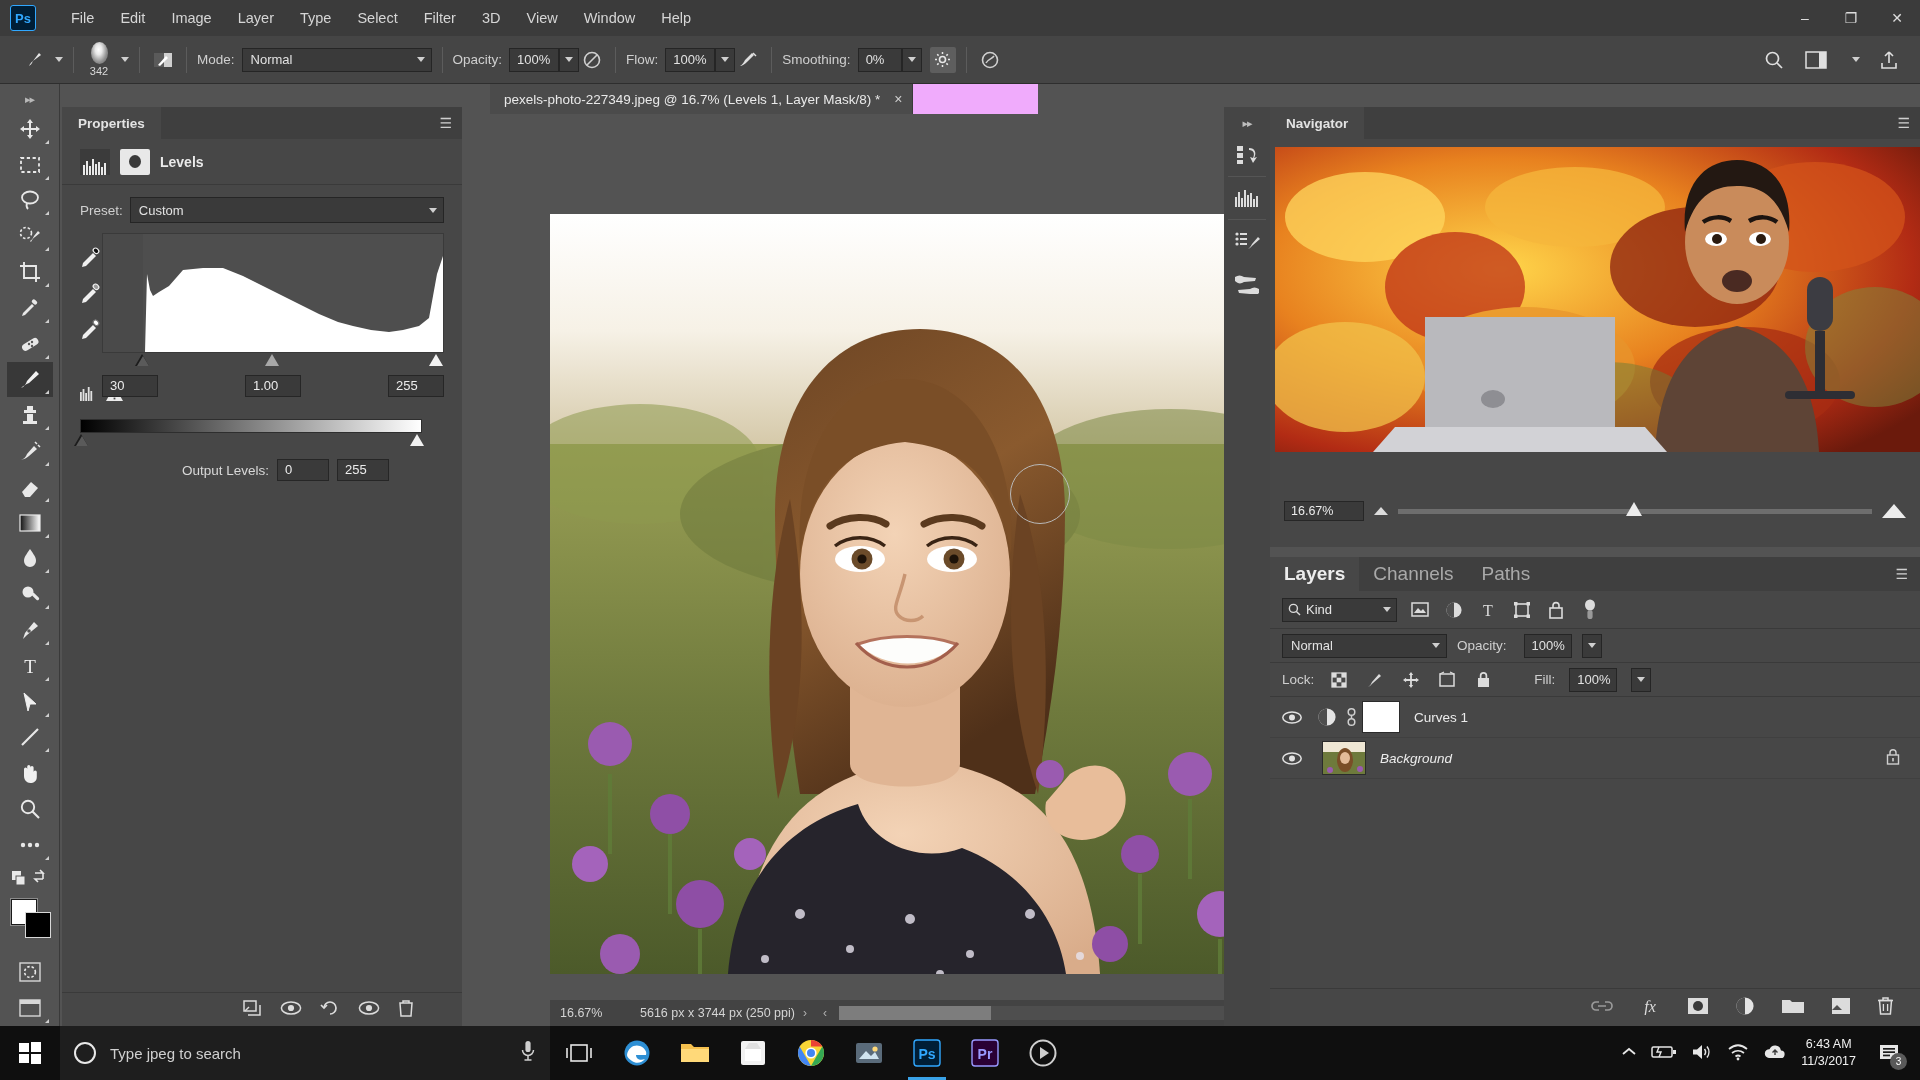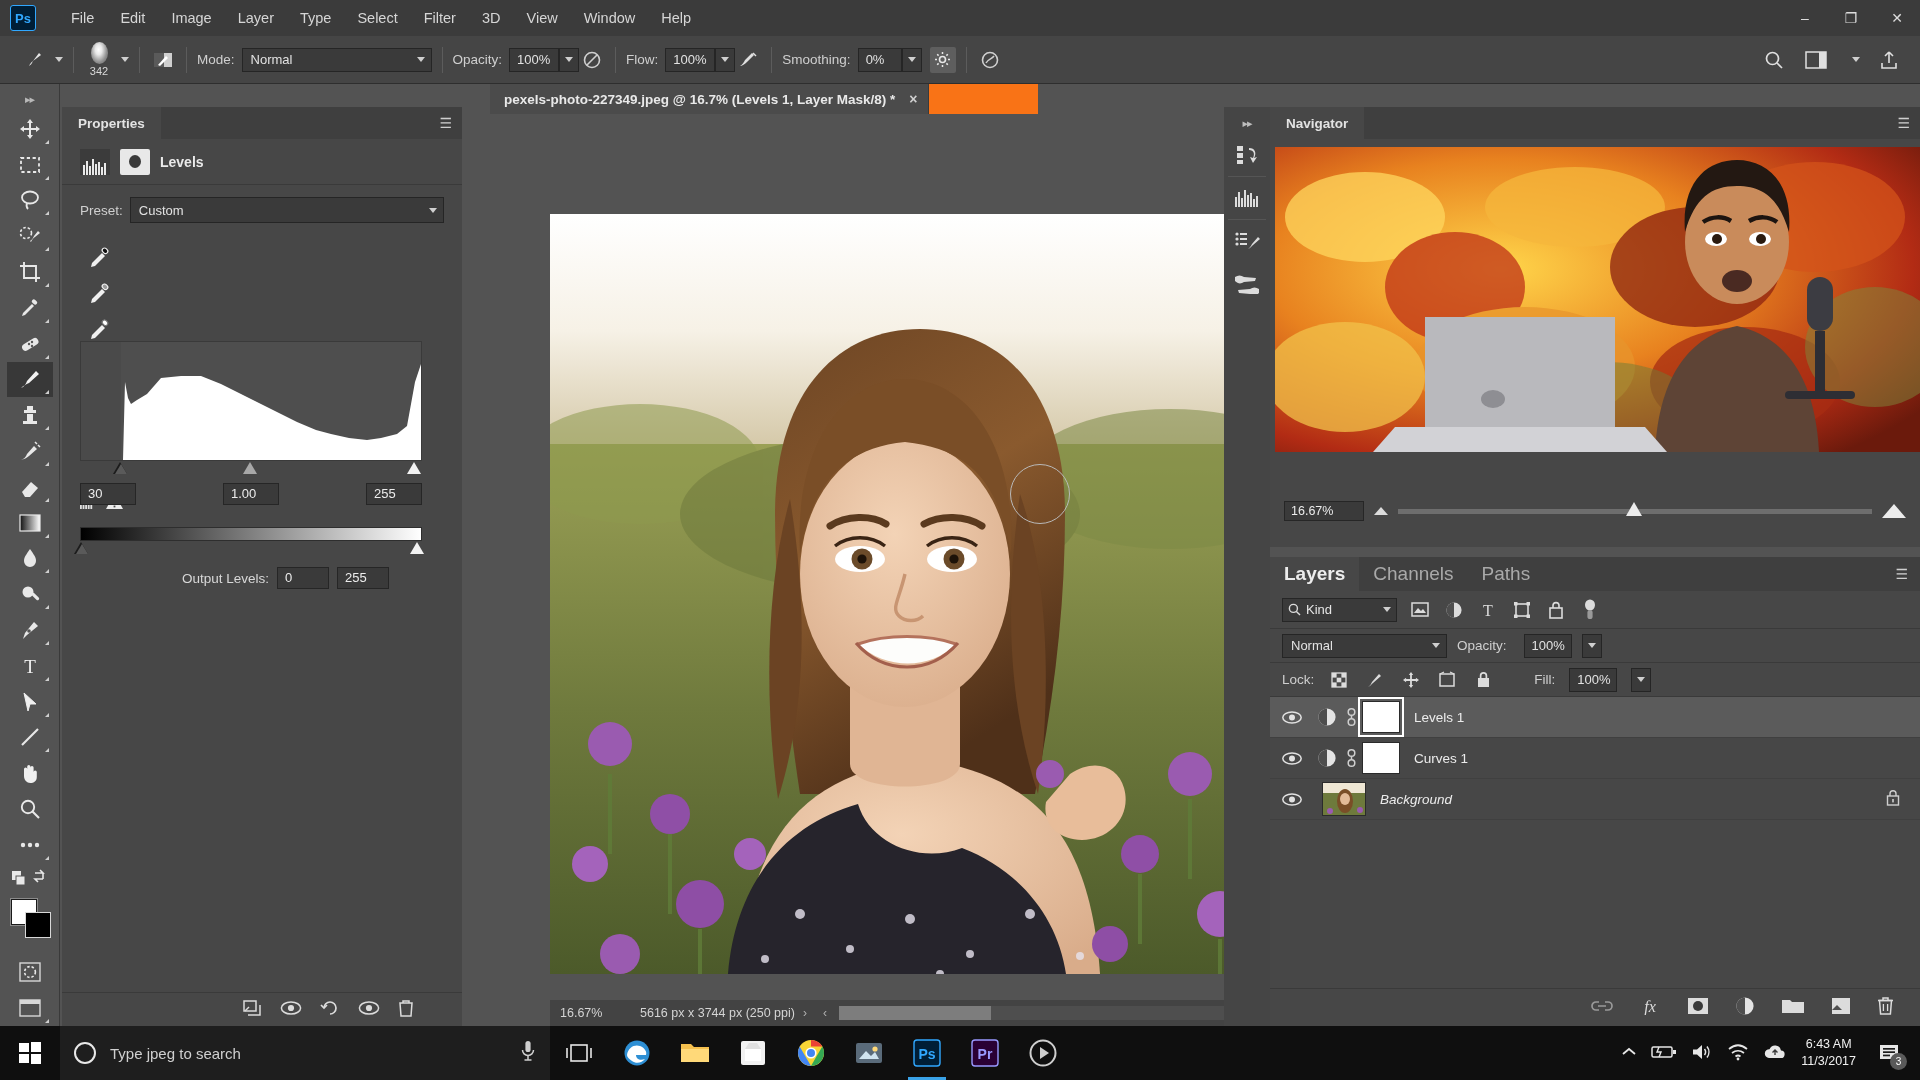--- a/index.html
+++ b/index.html
@@ -53,21 +53,21 @@
   .sw-fg { position:absolute; left:4px; top:2px; width:26px; height:26px;
     background:#fff; border:1px solid #1a1a1a; box-shadow:0 0 0 1px #8a8a8a; }
   .sw-bg { position:absolute; left:18px; top:15px; width:26px; height:26px;
     background:#000; border:1px solid #d8d8d8; }
   .collapse-arrows { font-size:11px; color:#b9b9b9; padding:3px 0 5px 0; letter-spacing:-1px;}
 
   
   .docarea { position:absolute; left:60px; top:84px; right:0; bottom:54px;
     background:#535353; }
   .doctab-bar { position:absolute; left:430px; top:0; width:548px; height:30px;
-    background:#f97316; display:flex; align-items:center;font-weight:bold; }
+    background:#f0abfc; display:flex; align-items:center; }
   .doctab { height:30px; background:#4b4b4b; display:flex; align-items:center;
     padding:0 10px 0 14px; font-size:13.5px; color:#e9e9e9; gap:14px;
     border-right:1px solid #3a3a3a; }
   .tab-close { font-size:14px; color:#cfcfcf; }
 
   .canvas-wrap { position:absolute; left:490px; top:30px; width:700px; height:878px;
     background:#535353; }
   .canvas { position:absolute; left:0; top:100px; width:700px; height:760px;
     overflow:hidden; background:#fff; }
   .vscroll { position:absolute; left:1190px; top:130px; width:13px; height:860px;
@@ -103,21 +103,21 @@
   .mask-icon .dot { width:12px; height:13px; background:#3a3a3a; border-radius:50%; }
   .props-title { font-size:14px; color:#eaeaea; font-weight:bold; }
 
   .row { display:flex; align-items:center; padding:0 18px; margin-top:12px; }
   .preset-combo { flex:1; height:26px; }
   .chan-combo { width:240px; height:26px; margin-left:40px; }
   .auto-btn { width:68px; height:26px; background:#5a5a5a; border:1px solid #343434;
     color:#ededed; font-size:13px; display:flex; align-items:center;
     justify-content:center; margin-left:12px; }
 
-  .levels-body { display:flex; padding:0 18px; margin-top:10px;flex-direction:column; }
+  .levels-body { display:flex; padding:0 18px; margin-top:10px; }
   .eyedroppers { width:40px; display:flex; flex-direction:column; gap:14px;
     padding-top:14px; align-items:center; }
   .eyedrop { width:22px; height:22px; color:#e8e8e8; }
   .hist-col { flex:1; }
   .histogram { position:relative; width:342px; height:120px; background:#4e4e4e;
     border:1px solid #3a3a3a; overflow:hidden; }
   .hist-clip { position:absolute; left:0; top:0; width:40px; height:100%;
     background:#4a4a4a; }
   .slider-track { position:relative; width:342px; height:18px; }
   .handle { position:absolute; top:1px; width:15px; height:14px; }
@@ -1026,43 +1026,20 @@
             <path d="M4.6 7V4.8a2.9 2.9 0 015.8 0V7" fill="none" stroke="#dcdcdc" stroke-width="1.7"></path>
           </svg>
       </div>
       <span class="lbl" style="margin:0 0 0 26px">Fill:</span>
       <div class="field" style="width:48px">100%</div>
       <div class="combo" style="width:20px;padding:0">
           <span class="caret" style="margin:0 auto"></span>
         </div>
     </div>
 
-    <div class="layer-row selected">
-      <div class="eye">
-        <svg width="22" height="15" viewBox="0 0 22 15">
-            <ellipse cx="11" cy="7.5" rx="9.2" ry="5.6" fill="none" stroke="#e2e2e2" stroke-width="1.5"></ellipse>
-            <circle cx="11" cy="7.5" r="3" fill="#e2e2e2"></circle>
-          </svg>
-      </div>
-      <div class="adj-thumb">
-        <svg width="20" height="20" viewBox="0 0 20 20">
-            <circle cx="10" cy="10" r="8.6" fill="#e4e4e4"></circle>
-            <path d="M10 1.4A8.6 8.6 0 0010 18.6z" fill="#4e4e4e"></path>
-          </svg>
-      </div>
-      <div class="link-ic">
-        <svg width="11" height="20" viewBox="0 0 11 20">
-            <circle cx="5.5" cy="5" r="3.3" fill="none" stroke="#cfcfcf" stroke-width="1.5"></circle>
-            <circle cx="5.5" cy="15" r="3.3" fill="none" stroke="#cfcfcf" stroke-width="1.5"></circle>
-            <path d="M5.5 8.3v3.4" stroke="#cfcfcf" stroke-width="1.5"></path>
-          </svg>
-      </div>
-      <div class="mask-thumb sel"></div>
-      <div class="layer-name">Levels 1</div>
-    </div>
 
     <div class="layer-row">
       <div class="eye">
         <svg width="22" height="15" viewBox="0 0 22 15">
             <ellipse cx="11" cy="7.5" rx="9.2" ry="5.6" fill="none" stroke="#e2e2e2" stroke-width="1.5"></ellipse>
             <circle cx="11" cy="7.5" r="3" fill="#e2e2e2"></circle>
           </svg>
       </div>
       <div class="adj-thumb">
         <svg width="20" height="20" viewBox="0 0 20 20">

